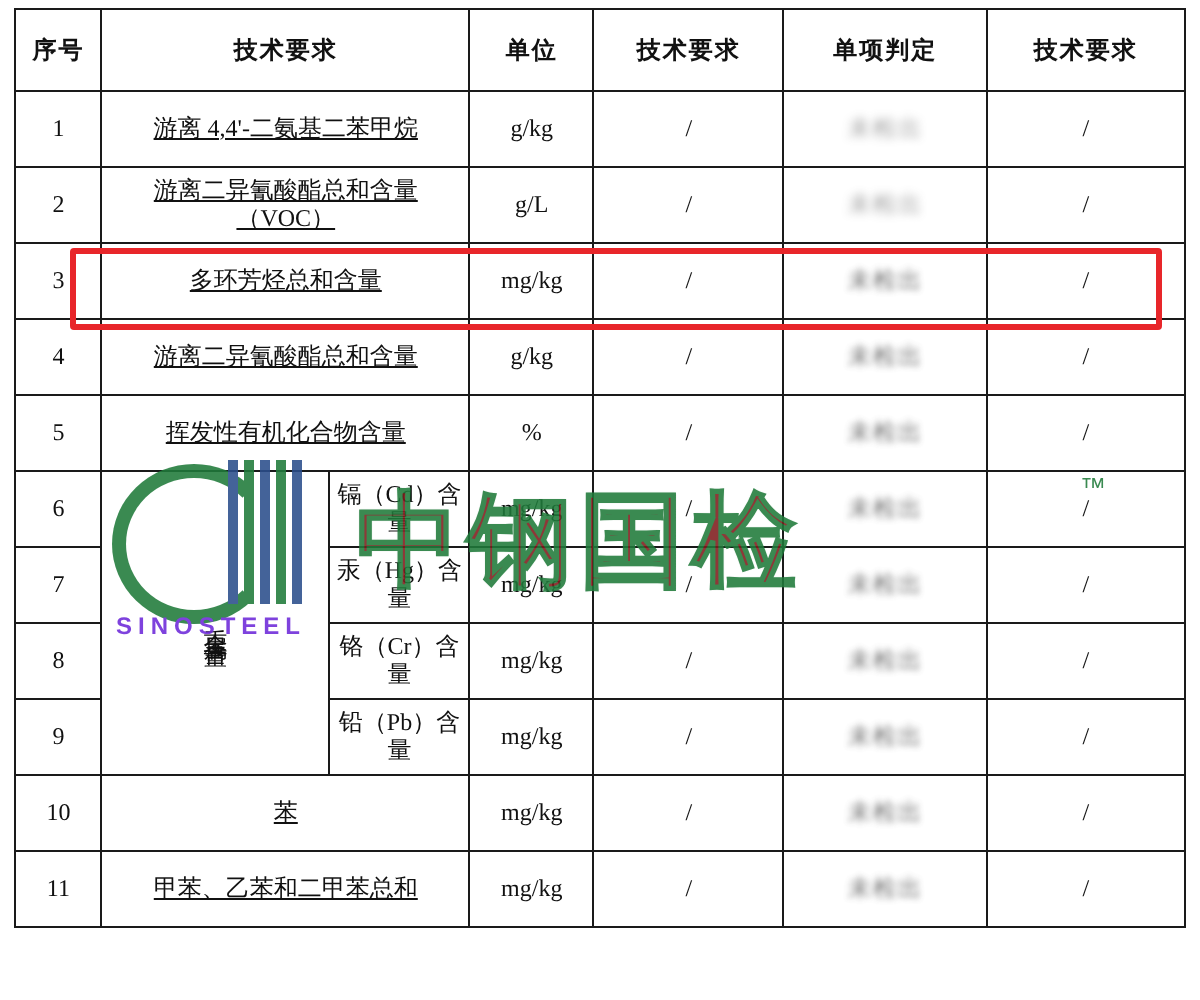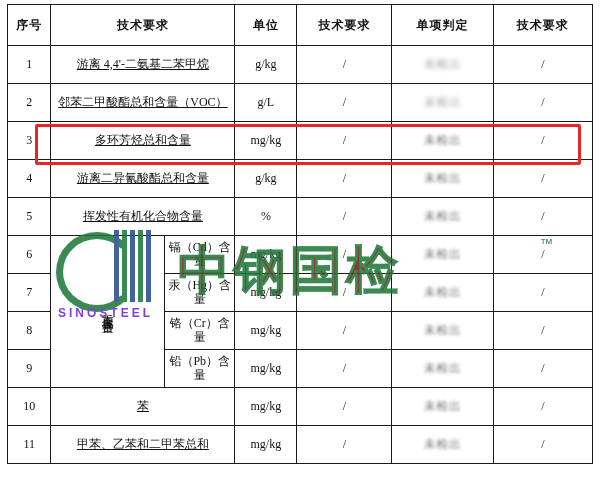--- a/index.html
+++ b/index.html
@@ -222,21 +222,21 @@
         <td class="idx">1</td>
         <td class="item" colspan="2">游离 4,4'-二氨基二苯甲烷</td>
         <td class="unit">g/kg</td>
         <td class="req">/</td>
         <td class="result"><span class="blurred faint">未检出</span></td>
         <td class="verdict">/</td>
       </tr>
 
       <tr>
         <td class="idx">2</td>
-        <td class="item" colspan="2">邻苯二甲酸酯总和含量（VOC）</td>
+        <td class="item" colspan="2">游离二异氰酸酯总和含量（VOC）</td>
         <td class="unit">g/L</td>
         <td class="req">/</td>
         <td class="result"><span class="blurred faint">未检出</span></td>
         <td class="verdict">/</td>
       </tr>
 
       <tr>
         <td class="idx">3</td>
         <td class="item" colspan="2">多环芳烃总和含量</td>
         <td class="unit">mg/kg</td>

